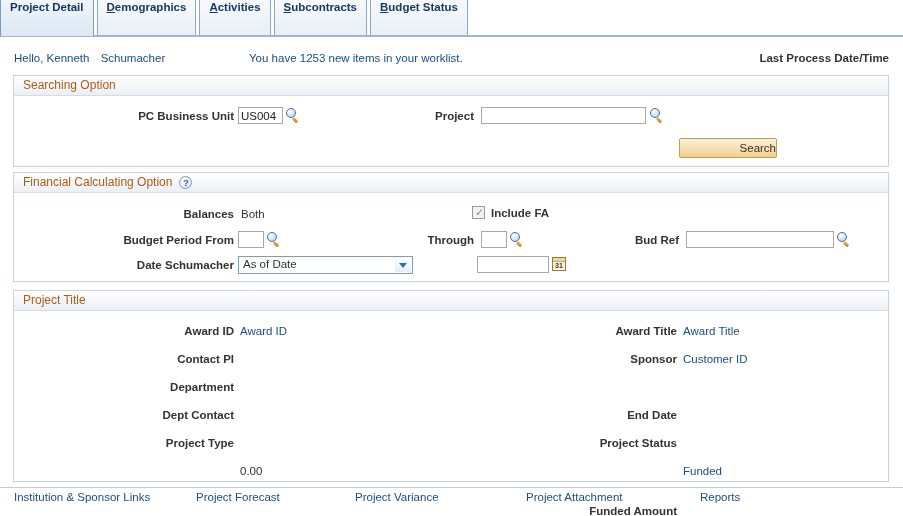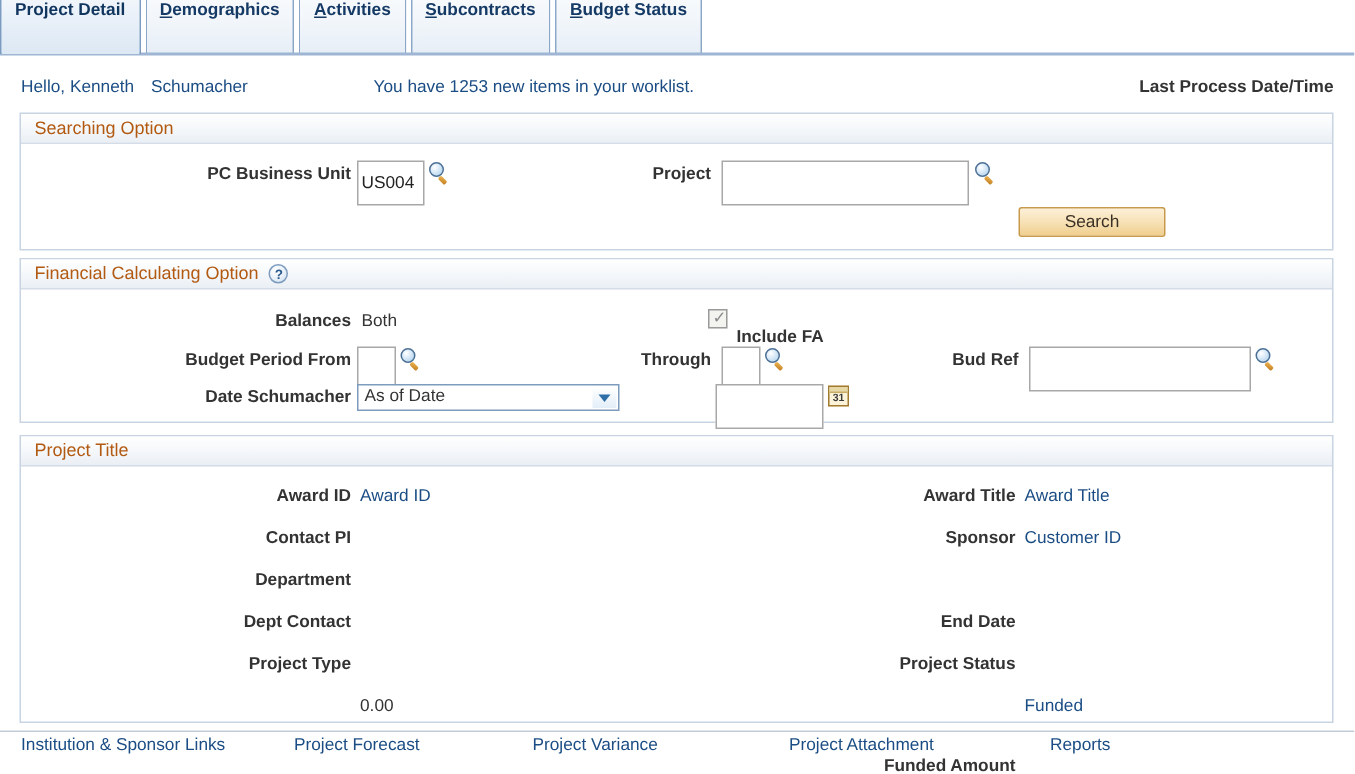--- a/index.html
+++ b/index.html
@@ -136,21 +136,21 @@
   .lnk {
     position: absolute;
     font-size: 11.5px;
     color: #1b4d84;
     white-space: nowrap;
     cursor: pointer;
   }
   .txt {
     position: absolute;
     box-sizing: border-box;
-    height: 30px;
+    height: 17px;
     border: 1px solid #a8a8a8;
     background: #ffffff;
     font-family: "Liberation Sans", sans-serif;
     font-size: 11.5px;
     color: #222222;
     padding: 0 2px;
     outline: none;
   }
 
   
@@ -346,38 +346,38 @@
       <span class="handle"></span>
     </span>
 
     <div class="lbl" style="left:350px; top:14px; width:110px;">Project</div>
     <input class="txt" style="left: 467px; top: 11px; width: 165px;" value="">
     <span class="mag" style="left:636px; top:12px;">
       <span class="lens"></span>
       <span class="handle"></span>
     </span>
 
-    <div class="btn" style="left:665px; top:42px; width:98px;">Search</div>
+    <div class="btn" style="left:665px; top:42px; width:98px;text-align:right;">Search</div>
   </div>
 </div>
 
 <div class="group" id="grp-fin">
   <div class="group-hdr">
     <span>Financial Calculating Option</span>
     <span class="help">?</span>
   </div>
   <div class="group-body">
 
     <div class="lbl" style="left:60px; top:15px; width:160px;">Balances</div>
     <div class="val" style="left:227px; top:15px;">Both</div>
 
     <span class="cbx" style="left:458px; top:13px;">
       <span class="tick">✓</span>
     </span>
-    <div class="lbl" style="left:477px; top:14px;margin-top:12px;">Include FA</div>
+    <div class="lbl" style="left:477px; top:14px;">Include FA</div>
 
     <div class="lbl" style="left:60px; top:41px; width:160px;">Budget Period From</div>
     <input class="txt" style="left: 224px; top: 38px; width: 26px;" value="">
     <span class="mag" style="left:253px; top:39px;">
       <span class="lens"></span>
       <span class="handle"></span>
     </span>
 
     <div class="lbl" style="left:340px; top:41px; width:120px;">Through</div>
     <input class="txt" style="left: 467px; top: 38px; width: 26px;" value="">

